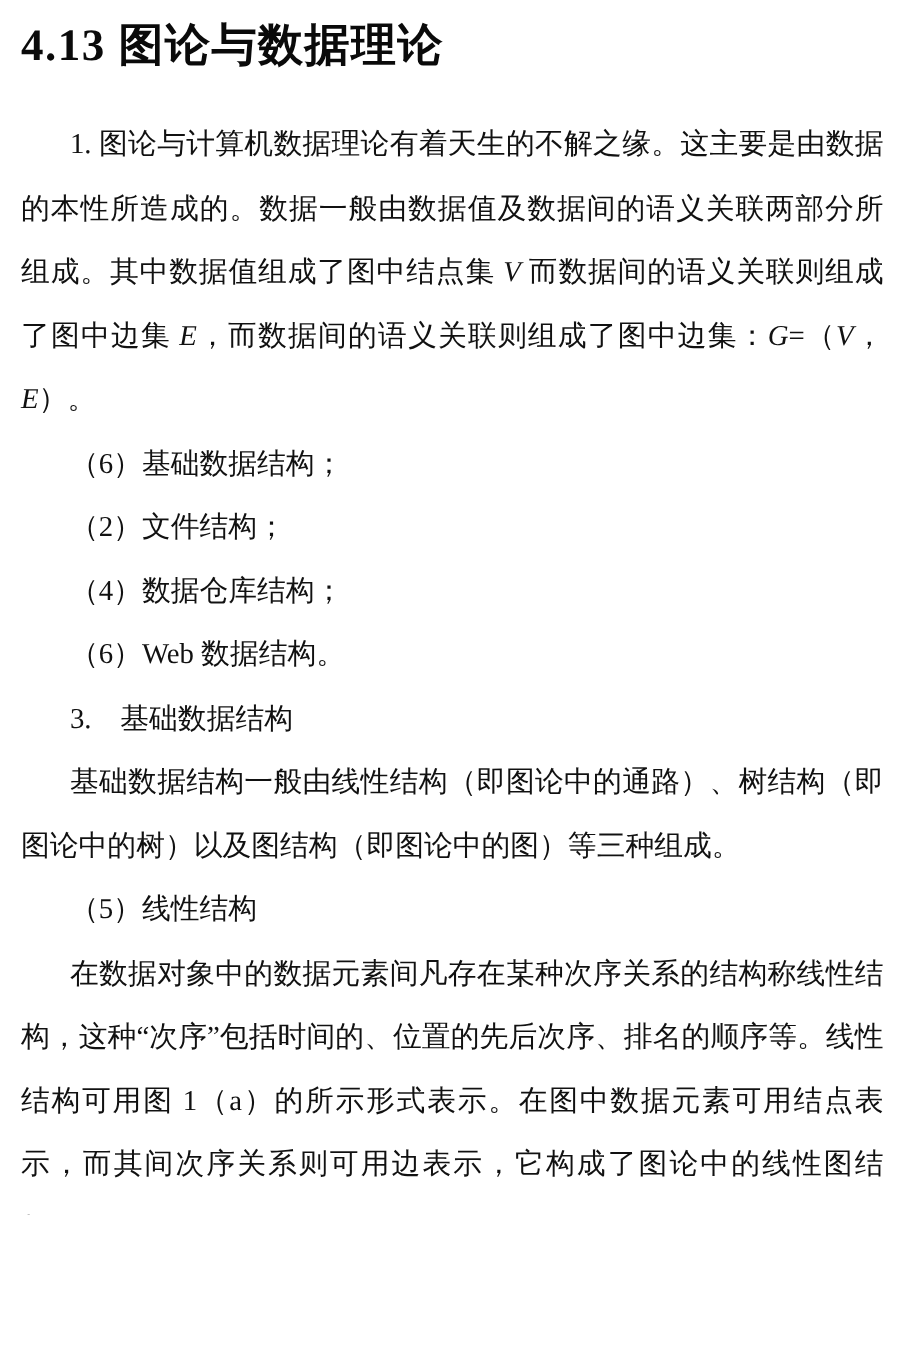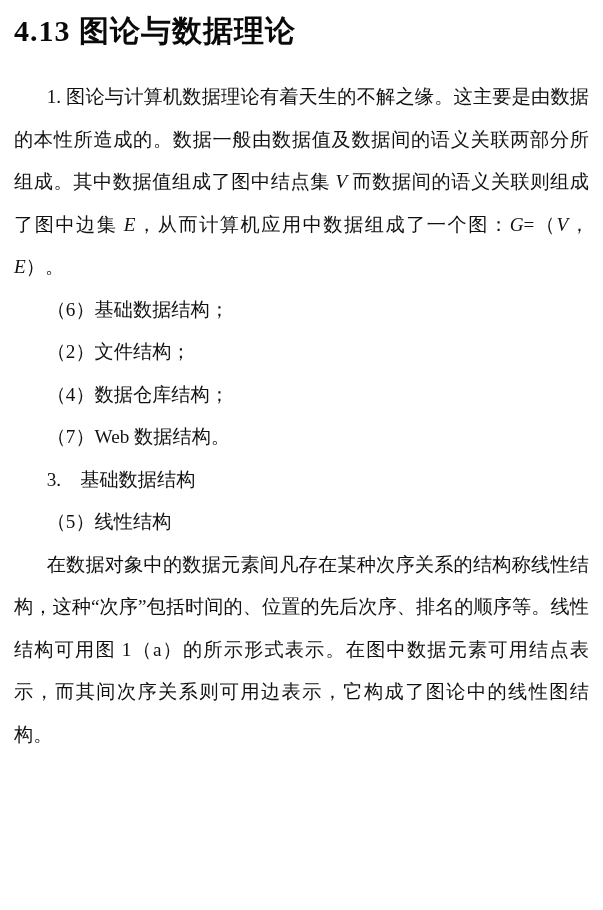--- a/index.html
+++ b/index.html
@@ -41,32 +41,33 @@
     font-family: "Liberation Serif", "DejaVu Serif", serif;
   }
 </style>
 </head>
 <body>
 
 <div class="page">
 
   <h1 class="title">4.13 图论与数据理论</h1>
 
-  <p class="para"><span>1. 图论与计算机数据理论有着天生的不解之缘。这主要是由数据的本性所造成的。数据一般由数据值及数据间的语义关联两部分所组成。其中数据值组成了图中结点集 </span><i class="var">V</i><span> 而数据间的语义关联则组成了图中边集 </span><i class="var">E</i><span>，从而计算机应用中数据组成了一个图：</span><i class="var">G</i><span>=（</span><i class="var">V</i><span>，</span><i class="var">E</i><span>）。</span></p>
+  <p class="para"><span>1. 图论与计算机数据理论有着天生的不解之缘。这主要是由数据的本性所造成的。数据一般由数据值及数据间的语义关联两部分所组成。其中数据值组成了图中结点集 </span><i class="var">V</i><span> 而数据间的语义关联则组成了图中边集 </span><i class="var">E</i><span>，而数据间的语义关联则组成了图中边集：</span><i class="var">G</i><span>=（</span><i class="var">V</i><span>，</span><i class="var">E</i><span>）。</span></p>
 
 
   <p class="para">（6）基础数据结构；</p>
 
   <p class="para">（2）文件结构；</p>
 
 
   <p class="para">（4）数据仓库结构；</p>
 
-  <p class="para">（7）Web 数据结构。</p>
+  <p class="para">（6）Web 数据结构。</p>
 
   <p class="para">3.　基础数据结构</p>
 
+  <p class="para">基础数据结构一般由线性结构（即图论中的通路）、树结构（即图论中的树）以及图结构（即图论中的图）等三种组成。</p>
 
   <p class="para">（5）线性结构</p>
 
   <p class="para">在数据对象中的数据元素间凡存在某种次序关系的结构称线性结构，这种“次序”包括时间的、位置的先后次序、排名的顺序等。线性结构可用图 1（a）的所示形式表示。在图中数据元素可用结点表示，而其间次序关系则可用边表示，它构成了图论中的线性图结构。</p>
 
 </div>
 
 </body></html>

